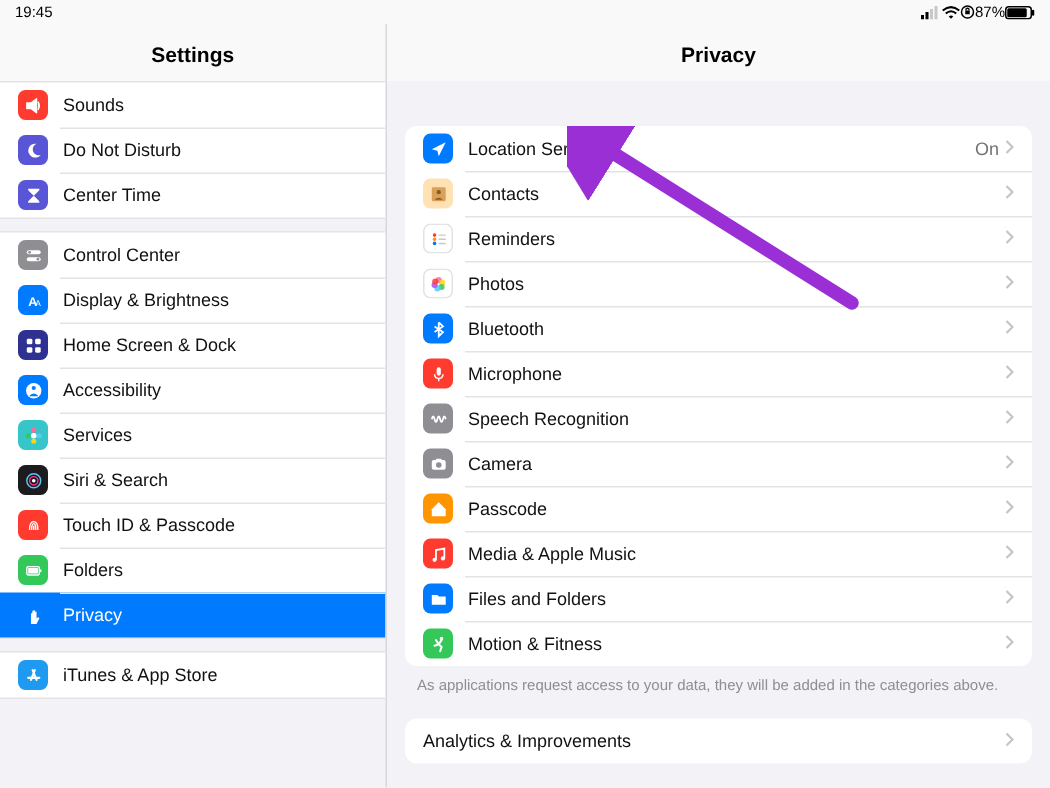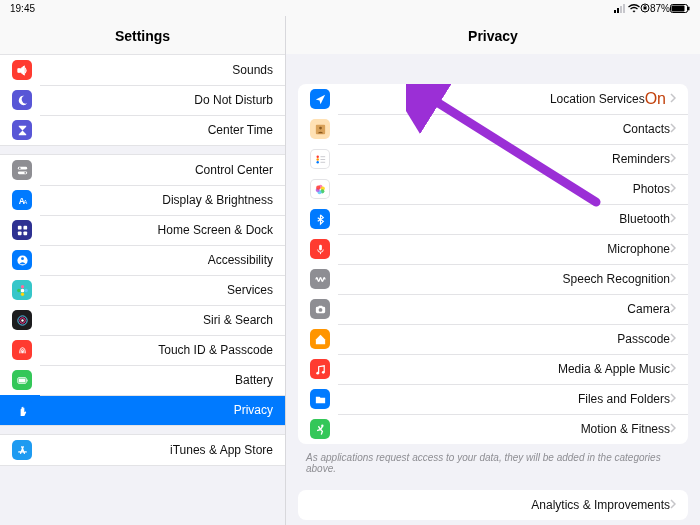--- a/index.html
+++ b/index.html
@@ -6,40 +6,40 @@
 html, body { width: 700px; height: 525px; overflow: hidden; }
 body { display: flex; flex-direction: column; background: #f2f2f7; }
 
 
 .status { height: 16px; display: flex; align-items: center; justify-content: space-between; padding: 0 10px; font-size: 10px; background: #f9f9f9; }
 .status .right { display: flex; align-items: center; gap: 0; }
 .status .right svg { display: block; }
 
 
 .main { flex: 1; display: flex; min-height: 0; }
-.sidebar { width: 286px; border-right: 1px solid #d8d8dc; overflow-y: auto; background: #f2f2f7; }
+.sidebar { width: 258px; border-right: 1px solid #d8d8dc; overflow-y: auto; background: #f2f2f7; }
 .detail  { flex: 1; overflow-y: auto; background: #f2f2f7; position: relative; }
 
 
 .col-title { text-align: center; font-weight: 600; font-size: 14px; padding: 12px 0 10px; background: #f9f9f9; }
 .spacer-sm { height: 8px; }
 .spacer-md { height: 30px; }
 
 
-.group { background: #fff; border-top: 1px solid #e3e3e6; border-bottom: 1px solid #e3e3e6; text-align: right; }
+.group { background: #fff; border-top: 1px solid #e3e3e6; border-bottom: 1px solid #e3e3e6; }
 .row { display: flex; align-items: center; height: 30px; padding: 0 12px; font-size: 12px; color: #111; position: relative; cursor: pointer; }
 .group .row + .row::before { content: ""; position: absolute; left: 40px; right: 0; top: 0; height: 1px; background: #e3e3e6; }
 .row.selected { background: #007aff; color: #fff; }
 .row .icon { width: 20px; height: 20px; border-radius: 5px; margin-right: 10px; display: flex; align-items: center; justify-content: center; flex-shrink: 0; }
 .row .icon svg { width: 13px; height: 13px; }
 .row .label { flex: 1; }
-.row .val { color: #c2410c; font-size: 16px; margin-right: 4px; }
+.row .val { color: #737373; font-size: 12px; margin-right: 4px; }
 .row .chev { color: #c5c5c8; }
 .detail .group { margin: 0 12px; border-radius: 8px; border: none; }
-.footnote { font-size: 10px; color: #8e8e93; padding: 8px 20px; font-style: italic; }
+.footnote { font-size: 10px; color: #8e8e93; padding: 8px 20px; }
 
 
 .arrow { position: absolute; pointer-events: none; }
 
 
 .sidebar::-webkit-scrollbar, .detail::-webkit-scrollbar { width: 0; }
 </style>
 </head>
 <body>
 
@@ -175,21 +175,21 @@
             <span class="label">Touch ID &amp; Passcode</span>
           </div>
           <div class="row">
             <span class="icon" style="background:#34c759;">
               <svg viewBox="0 0 14 14">
                 <rect x="2" y="4" width="9" height="6" rx="1" fill="none" stroke="#fff" stroke-width="1"></rect>
                 <rect x="11.5" y="6" width="1" height="2" fill="#fff"></rect>
                 <rect x="3" y="5" width="7" height="4" fill="#fff"></rect>
               </svg>
             </span>
-            <span class="label">Battery</span>
+            <span class="label">Folders</span>
           </div>
           <div class="row selected">
             <span class="icon" style="background:#007aff;">
               <svg viewBox="0 0 14 14">
                 <path d="M5 13 V6 Q5 5 6 5 V4 Q6 3 7 3 V4 Q7 3 8 3 V5 Q8 4 9 4 V9 L10 8 Q11 8 11 9 L9 13 Z" fill="#fff"></path>
               </svg>
             </span>
             <span class="label">Privacy</span>
           </div>
         </div>

